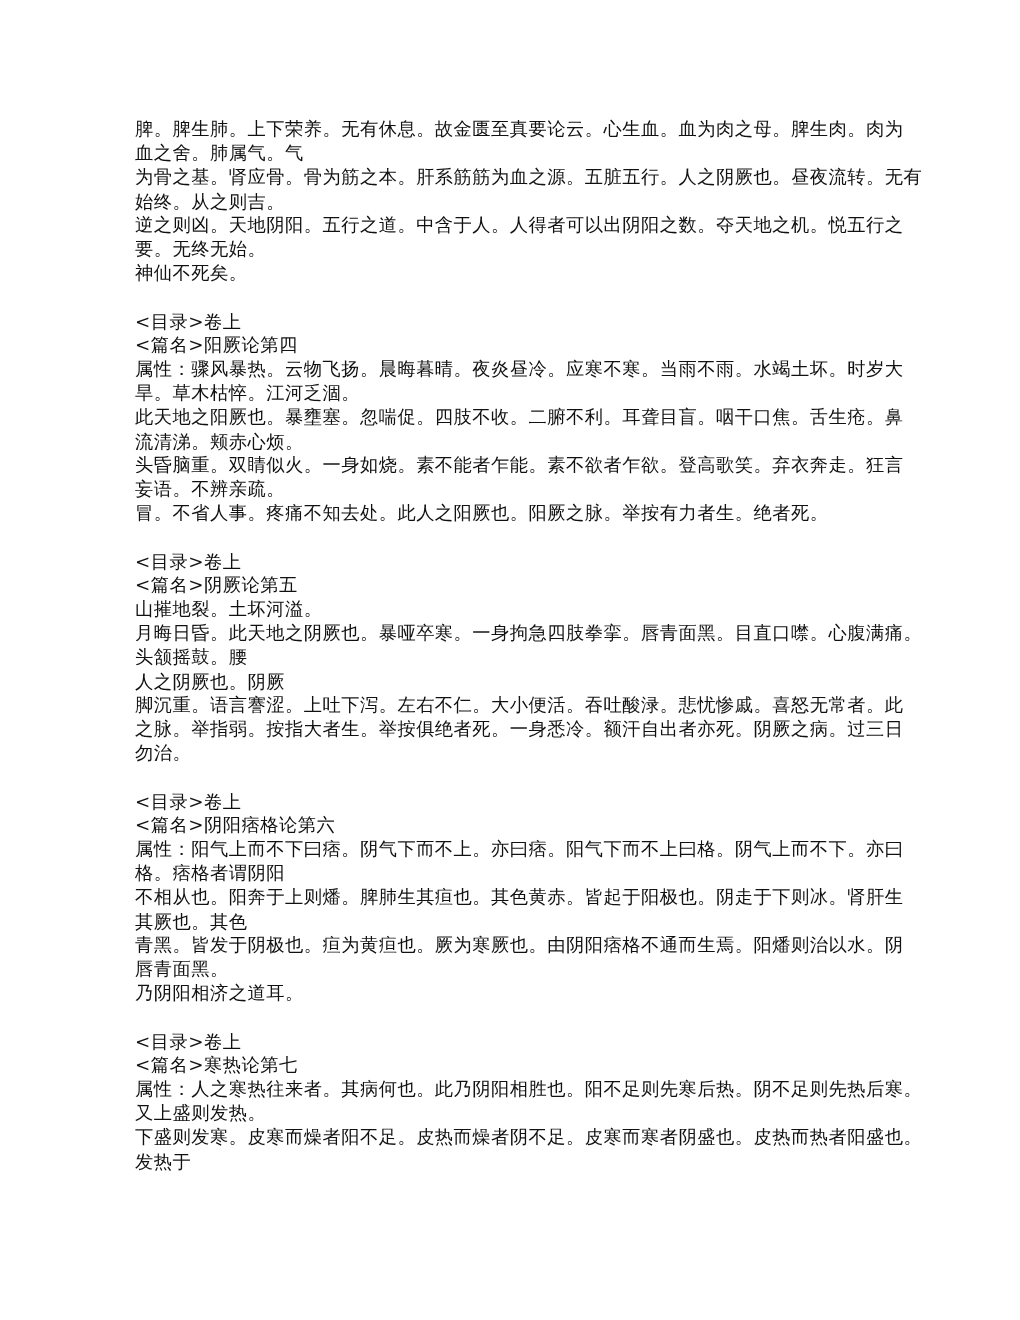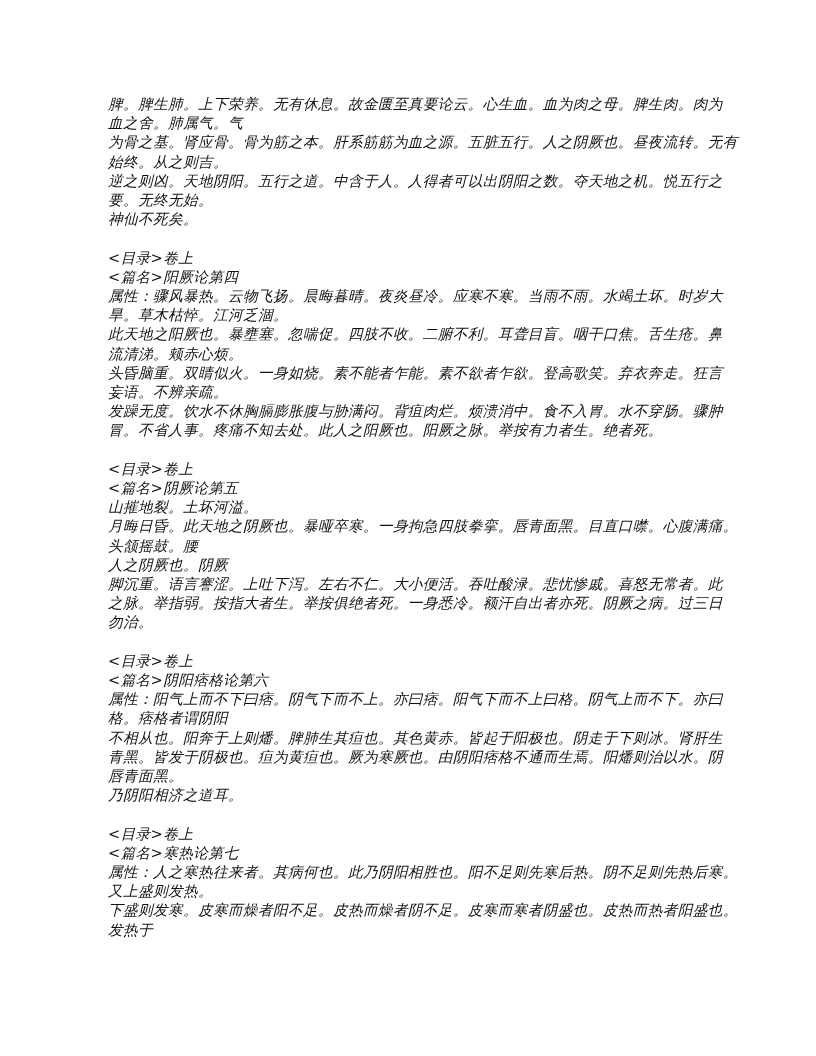--- a/index.html
+++ b/index.html
@@ -16,21 +16,20 @@
       color: #111111;
     }
     .page {
       position: absolute;
       left: 108px;
       top: 94px;
       width: 610px;
       font-size: 14.6px;
       line-height: 19.2px;
       letter-spacing: 0.4px;
-      font-style: italic;
     }
     .line {
       display: block;
       white-space: nowrap;
       min-height: 19.2px;
     }
     .blank {
       display: block;
       height: 19.2px;
     }
@@ -54,21 +53,20 @@
 
   <div>
     <span class="line">&lt;目录&gt;卷上</span>
     <span class="line">&lt;篇名&gt;阳厥论第四</span>
     <span class="line">属性：骤风暴热。云物飞扬。晨晦暮晴。夜炎昼冷。应寒不寒。当雨不雨。水竭土坏。时岁大</span>
     <span class="line">旱。草木枯悴。江河乏涸。</span>
     <span class="line">此天地之阳厥也。暴壅塞。忽喘促。四肢不收。二腑不利。耳聋目盲。咽干口焦。舌生疮。鼻</span>
     <span class="line">流清涕。颊赤心烦。</span>
     <span class="line">头昏脑重。双睛似火。一身如烧。素不能者乍能。素不欲者乍欲。登高歌笑。弃衣奔走。狂言</span>
     <span class="line">妄语。不辨亲疏。</span>
-    <span class="line">发躁无度。饮水不休胸膈膨胀腹与胁满闷。背疽肉烂。烦溃消中。食不入胃。水不穿肠。骤肿</span>
     <span class="line">冒。不省人事。疼痛不知去处。此人之阳厥也。阳厥之脉。举按有力者生。绝者死。</span>
   </div>
 
   <span class="blank"></span>
 
   <div>
     <span class="line">&lt;目录&gt;卷上</span>
     <span class="line">&lt;篇名&gt;阴厥论第五</span>
     <span class="line">山摧地裂。土坏河溢。</span>
     <span class="line">月晦日昏。此天地之阴厥也。暴哑卒寒。一身拘急四肢拳挛。唇青面黑。目直口噤。心腹满痛。</span>
@@ -80,20 +78,21 @@
   </div>
 
   <span class="blank"></span>
 
   <div>
     <span class="line">&lt;目录&gt;卷上</span>
     <span class="line">&lt;篇名&gt;阴阳痞格论第六</span>
     <span class="line">属性：阳气上而不下曰痞。阴气下而不上。亦曰痞。阳气下而不上曰格。阴气上而不下。亦曰</span>
     <span class="line">格。痞格者谓阴阳</span>
     <span class="line">不相从也。阳奔于上则燔。脾肺生其疸也。其色黄赤。皆起于阳极也。阴走于下则冰。肾肝生</span>
+    <span class="line">其厥也。其色</span>
     <span class="line">青黑。皆发于阴极也。疸为黄疸也。厥为寒厥也。由阴阳痞格不通而生焉。阳燔则治以水。阴</span>
     <span class="line">唇青面黑。</span>
     <span class="line">乃阴阳相济之道耳。</span>
   </div>
 
   <span class="blank"></span>
 
   <div>
     <span class="line">&lt;目录&gt;卷上</span>
     <span class="line">&lt;篇名&gt;寒热论第七</span>

